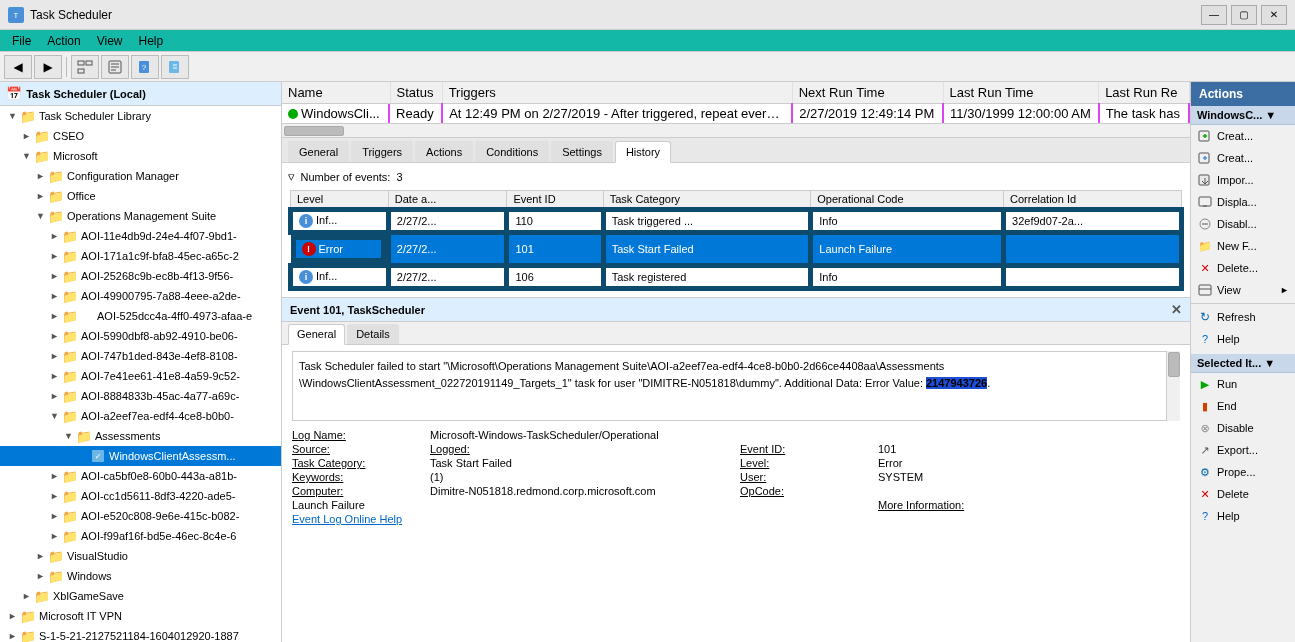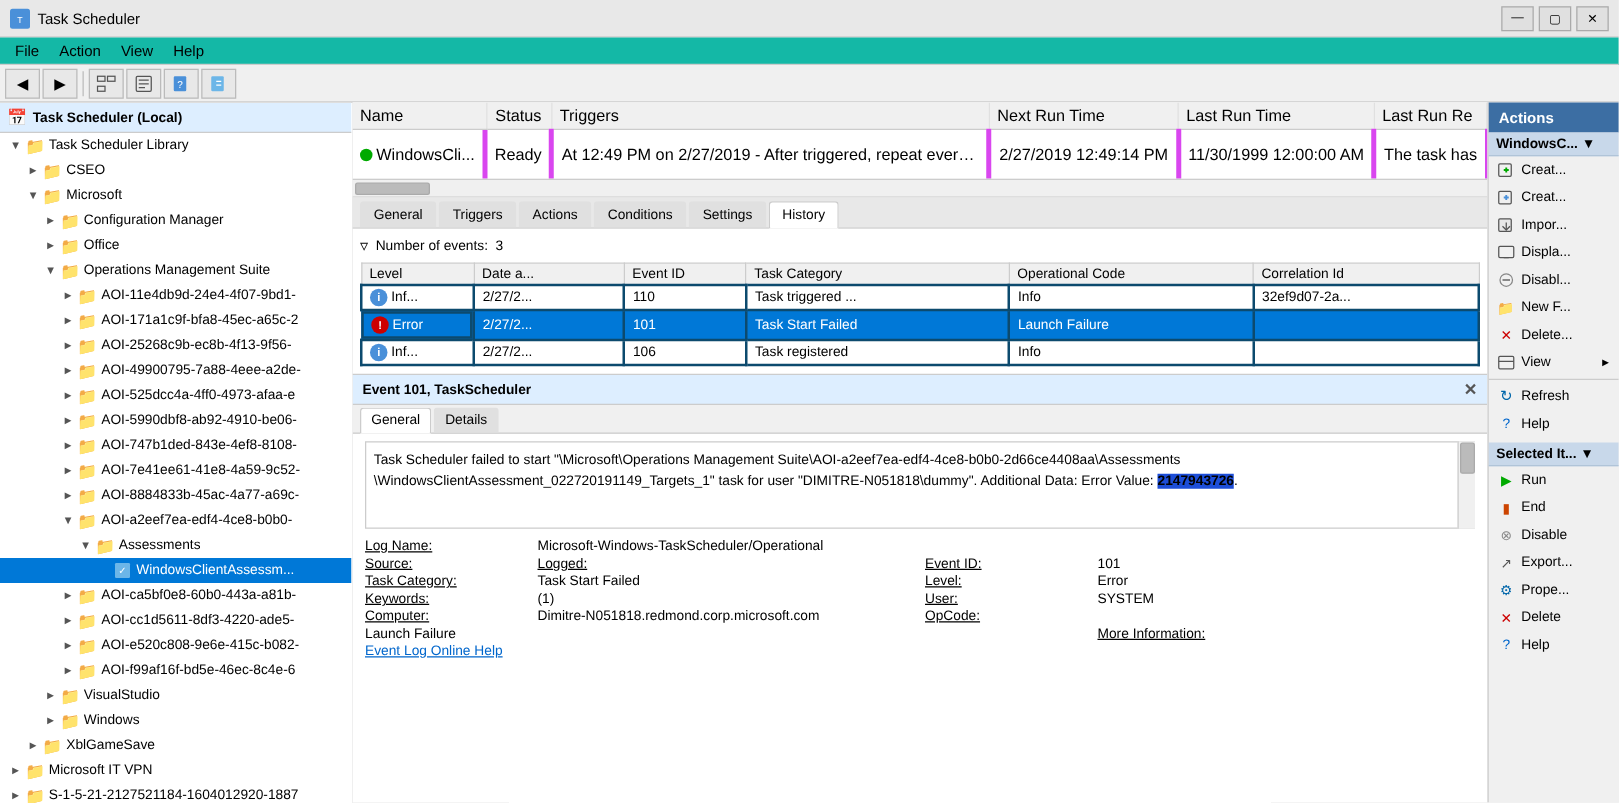--- a/index.html
+++ b/index.html
@@ -106,22 +106,22 @@
     .task-table th {
       background: #f0f0f0;
       border-bottom: 1px solid #ccc;
       border-right: 1px solid #e0e0e0;
       padding: 3px 6px;
       text-align: left;
       font-weight: normal;
       white-space: nowrap;
     }
     .task-table td {
-      padding: 12px 6px;
-      border-right: 4px solid #d946ef;
+      padding: 2px 6px;
+      border-right: 2px solid #d946ef;
       white-space: nowrap;
       overflow: hidden;
       max-width: 200px;
       text-overflow: ellipsis;
     }
 
     
     .h-scrollbar {
       height: 14px;
       background: #f0f0f0;
@@ -178,21 +178,21 @@
     }
     .history-table th {
       background: #f0f0f0;
       border: 1px solid #ccc;
       padding: 2px 6px;
       text-align: left;
       font-weight: normal;
     }
     .history-table td {
       padding: 2px 6px;
-      border: 2px solid #0c4a6e;
+      border: 5px solid #0c4a6e;
       white-space: nowrap;
     }
     .history-row.selected-row { background: #0078d7; color: white; }
     .level-icon { display: inline-flex; align-items: center; justify-content: center; width: 14px; height: 14px; border-radius: 50%; font-size: 9px; font-weight: bold; margin-right: 3px; }
     .level-info { background: #4a90d9; color: white; }
 
     
     .event-panel {
       background: white;
       flex: 1;
@@ -418,21 +418,21 @@
       <span class="tree-label" style="max-width:180px;overflow:hidden;text-overflow:ellipsis;">AOI-25268c9b-ec8b-4f13-9f56-</span>
     </div>
     <div class="tree-item" style="padding-left: 50px;">
       <span class="tree-arrow">►</span>
       <span class="tree-icon folder-icon">📁</span>
       <span class="tree-label" style="max-width:180px;overflow:hidden;text-overflow:ellipsis;">AOI-49900795-7a88-4eee-a2de-</span>
     </div>
     <div class="tree-item" style="padding-left: 50px;">
       <span class="tree-arrow">►</span>
       <span class="tree-icon folder-icon">📁</span>
-      <span class="tree-label" style="max-width:180px;overflow:hidden;text-overflow:ellipsis;">AOI-525dcc4a-4ff0-4973-afaa-e</span>
+      <span class="tree-label" style="max-width:180px;overflow:hidden;text-overflow:ellipsis;margin-left:16px;">AOI-525dcc4a-4ff0-4973-afaa-e</span>
     </div>
     <div class="tree-item" style="padding-left: 50px;">
       <span class="tree-arrow">►</span>
       <span class="tree-icon folder-icon">📁</span>
       <span class="tree-label" style="max-width:180px;overflow:hidden;text-overflow:ellipsis;">AOI-5990dbf8-ab92-4910-be06-</span>
     </div>
     <div class="tree-item" style="padding-left: 50px;">
       <span class="tree-arrow">►</span>
       <span class="tree-icon folder-icon">📁</span>
       <span class="tree-label" style="max-width:180px;overflow:hidden;text-overflow:ellipsis;">AOI-747b1ded-843e-4ef8-8108-</span>

